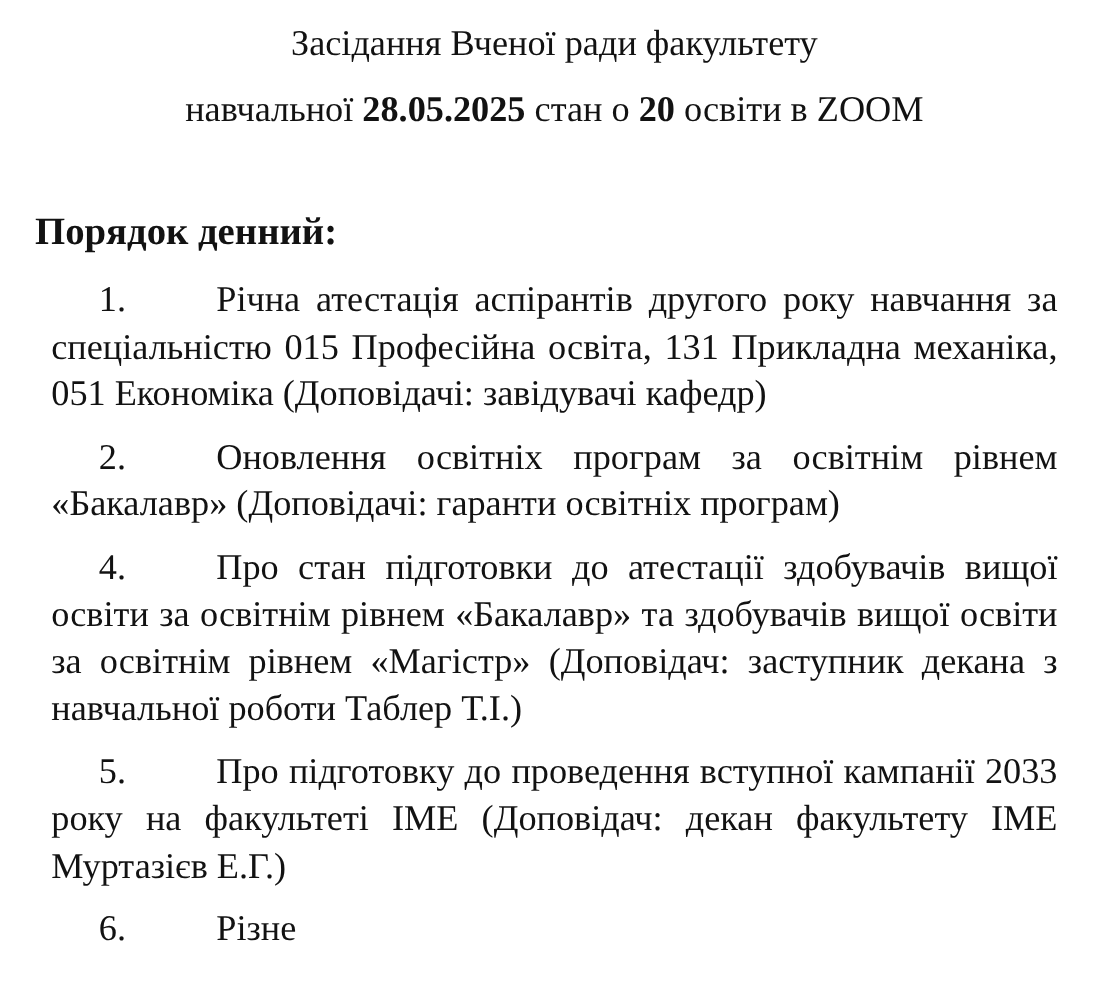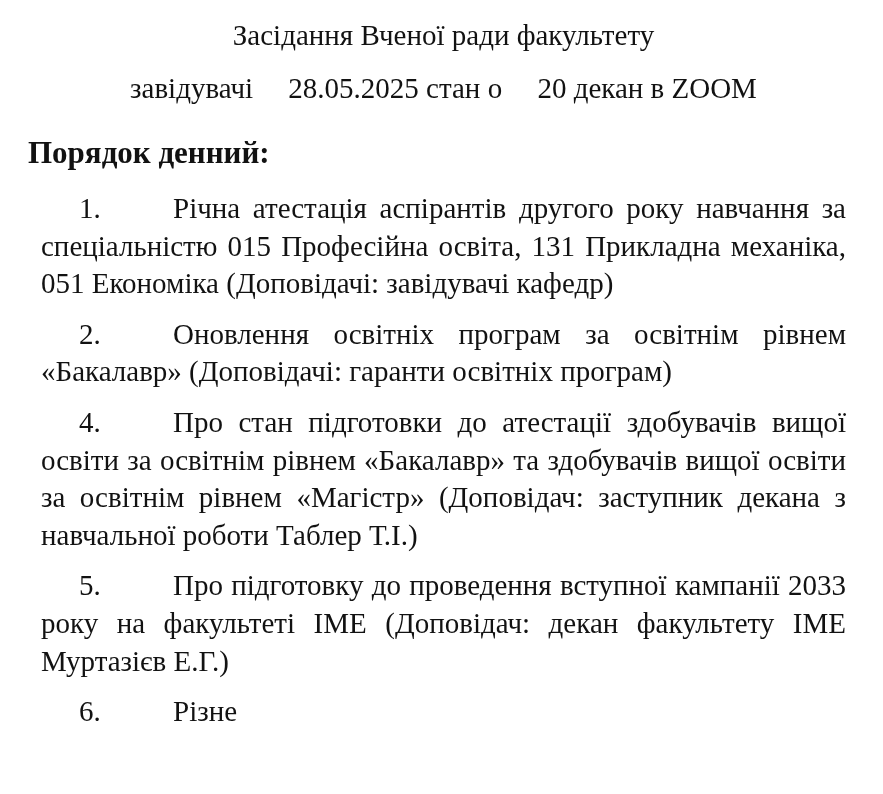--- a/index.html
+++ b/index.html
@@ -23,26 +23,25 @@
   }
   
   .header-line {
     margin: 0;
     text-align: center;
     font-size: 29px;
     line-height: 53px;
     white-space: nowrap;
   }
   .header-line b {
-    font-weight: normal;
-    margin-left: 28px;
+    font-weight: bold;
   }
   
   .agenda-heading {
-    margin: 17px 0 0 0;
+    margin: 49px 0 0 0;
     font-size: 31px;
     font-weight: bold;
     line-height: 42px;
     text-align: left;
   }
   
   .agenda-list {
     margin-top: 16px;
   }
   .agenda-item {
@@ -60,21 +59,21 @@
   }
 </style>
 </head>
 <body>
 
 <div class="doc">
 
   <p class="header-line">Засідання Вченої ради факультету</p>
 
 
-  <p class="header-line"><span>завідувачі </span><b>28.05.2025</b><span> стан о </span><b>20</b><span> декан в ZOOM</span></p>
+  <p class="header-line"><span>навчальної </span><b>28.05.2025</b><span> стан о </span><b>20</b><span> освіти в ZOOM</span></p>
 
   <h2 class="agenda-heading">Порядок денний:</h2>
 
   <div class="agenda-list">
   <p class="agenda-item"><span class="item-number">1.</span><span class="item-text">Річна атестація аспірантів другого року навчання за спеціальністю 015 Професійна освіта, 131 Прикладна механіка, 051 Економіка (Доповідачі: завідувачі кафедр)</span></p>
 
   <p class="agenda-item"><span class="item-number">2.</span><span class="item-text">Оновлення освітніх програм за освітнім рівнем «Бакалавр» (Доповідачі: гаранти освітніх програм)</span></p>
 
 
   <p class="agenda-item"><span class="item-number">4.</span><span class="item-text">Про стан підготовки до атестації здобувачів вищої освіти за освітнім рівнем «Бакалавр» та здобувачів вищої освіти за освітнім рівнем «Магістр» (Доповідач: заступник декана з навчальної роботи Таблер Т.І.)</span></p>

